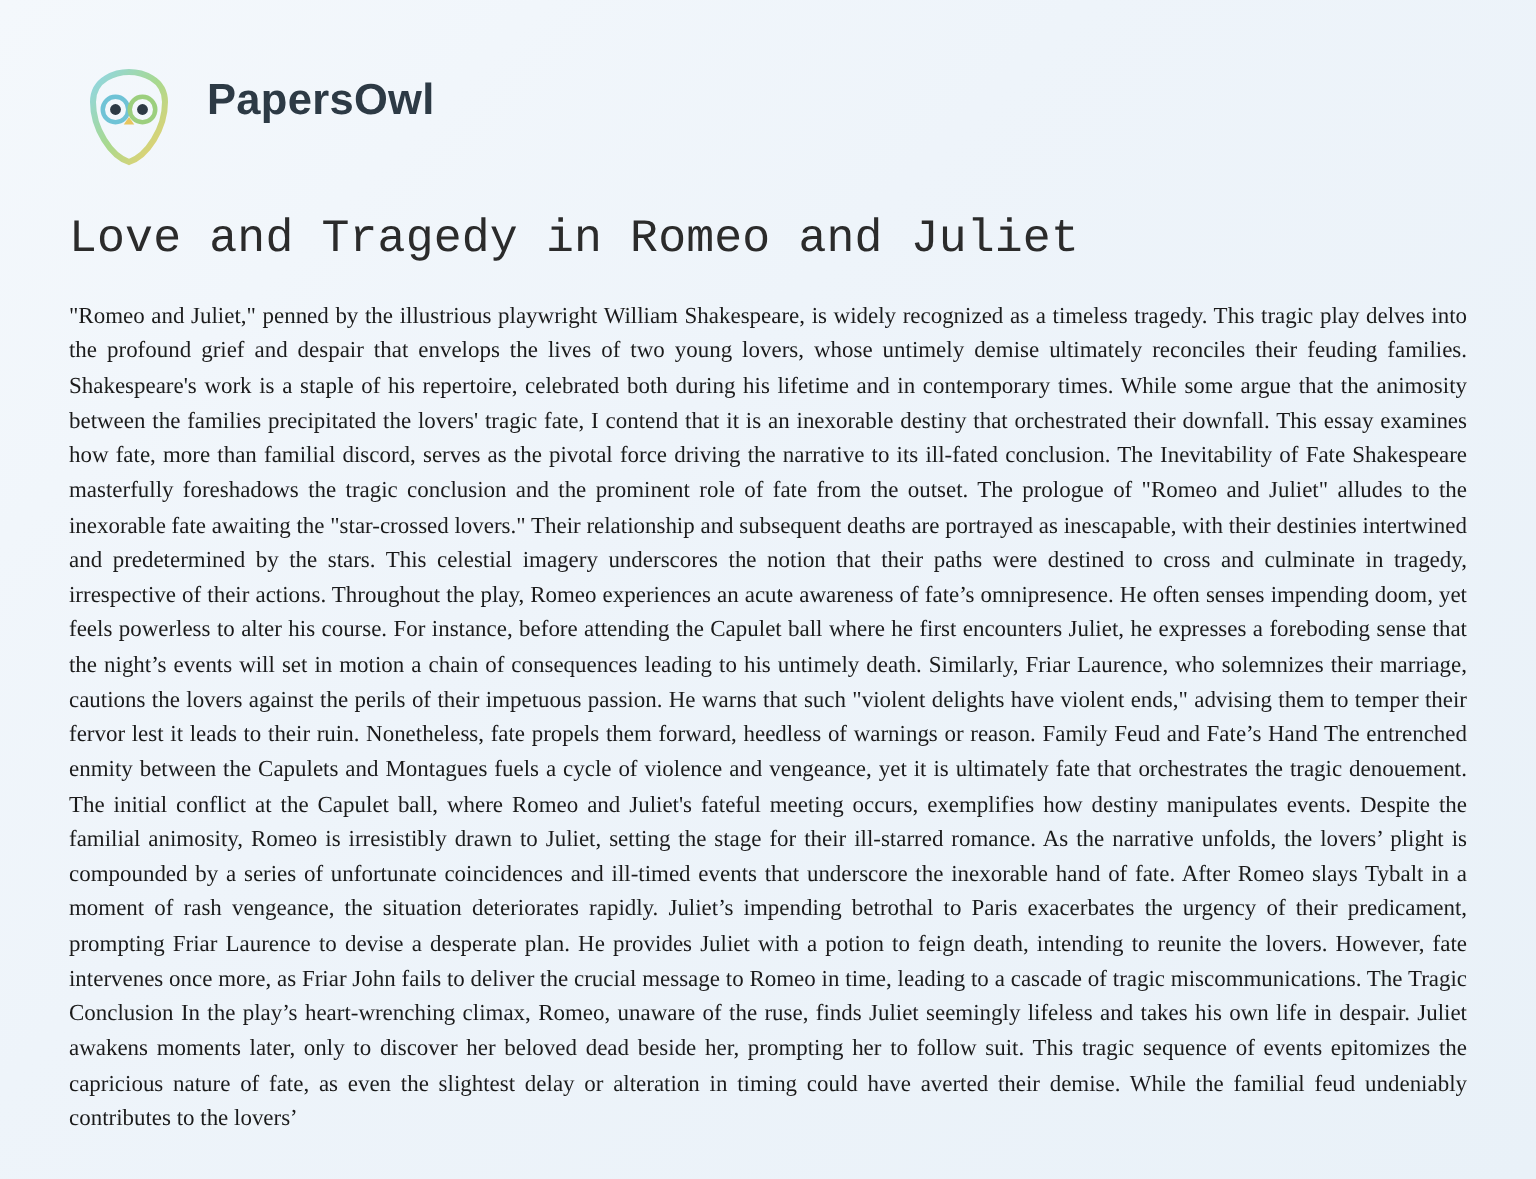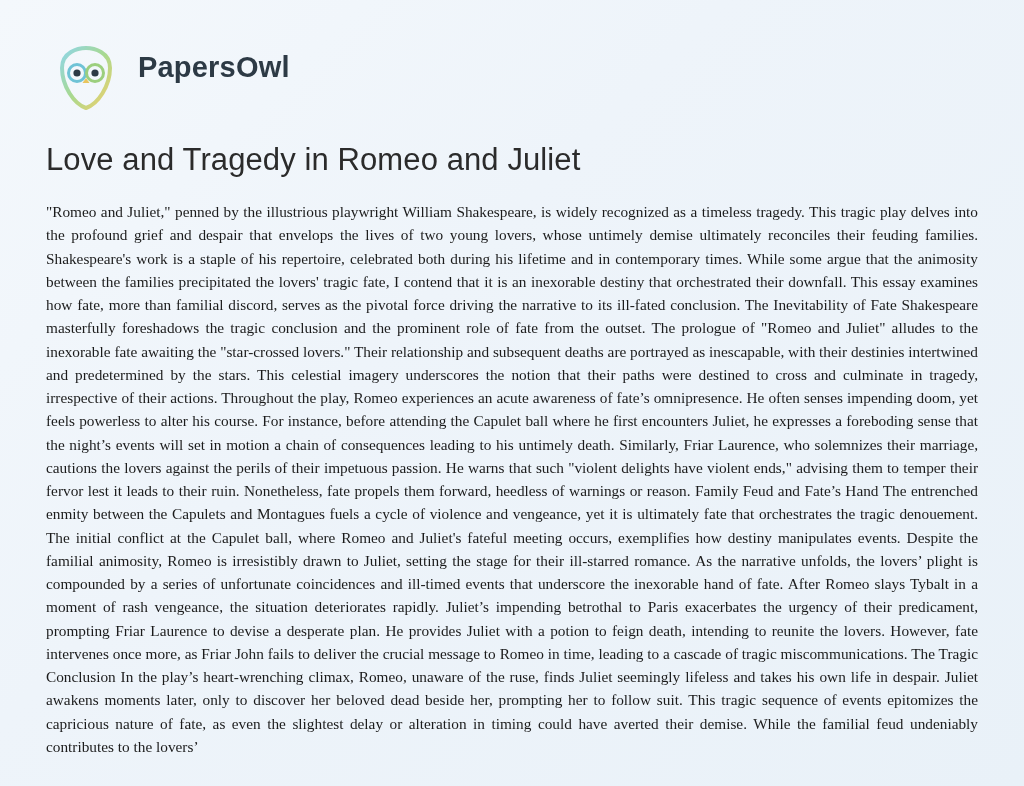--- a/index.html
+++ b/index.html
@@ -51,21 +51,21 @@
   }
   .brand-url {
     font-family: "Liberation Sans", sans-serif;
     font-size: 16.5px;
     color: #8fa6b8;
     margin-top: 10px;
     letter-spacing: 0.1px;
     word-break: break-all;
   }
   .article-title {
-    font-family: Liberation Sans, sans-serif;
+    font-family: Liberation Mono, monospace;
     font-size: 31px;
     font-weight: normal;
     color: #2b2b2b;
     margin: 16px 0 22px 2px;
     letter-spacing: 0.1px;
   }
   .article-body {
     font-family: "Liberation Serif", serif;
     font-size: 15.3px;
     line-height: 1.52;

